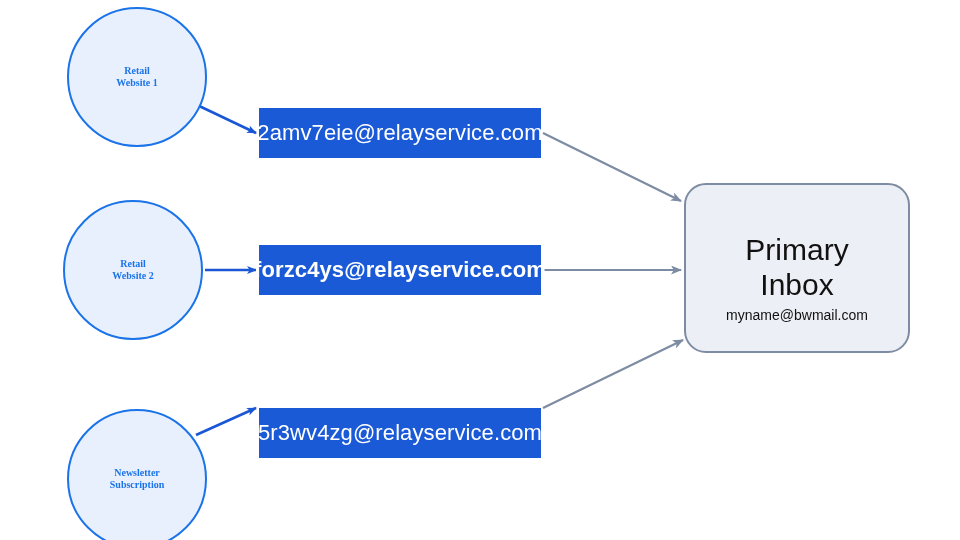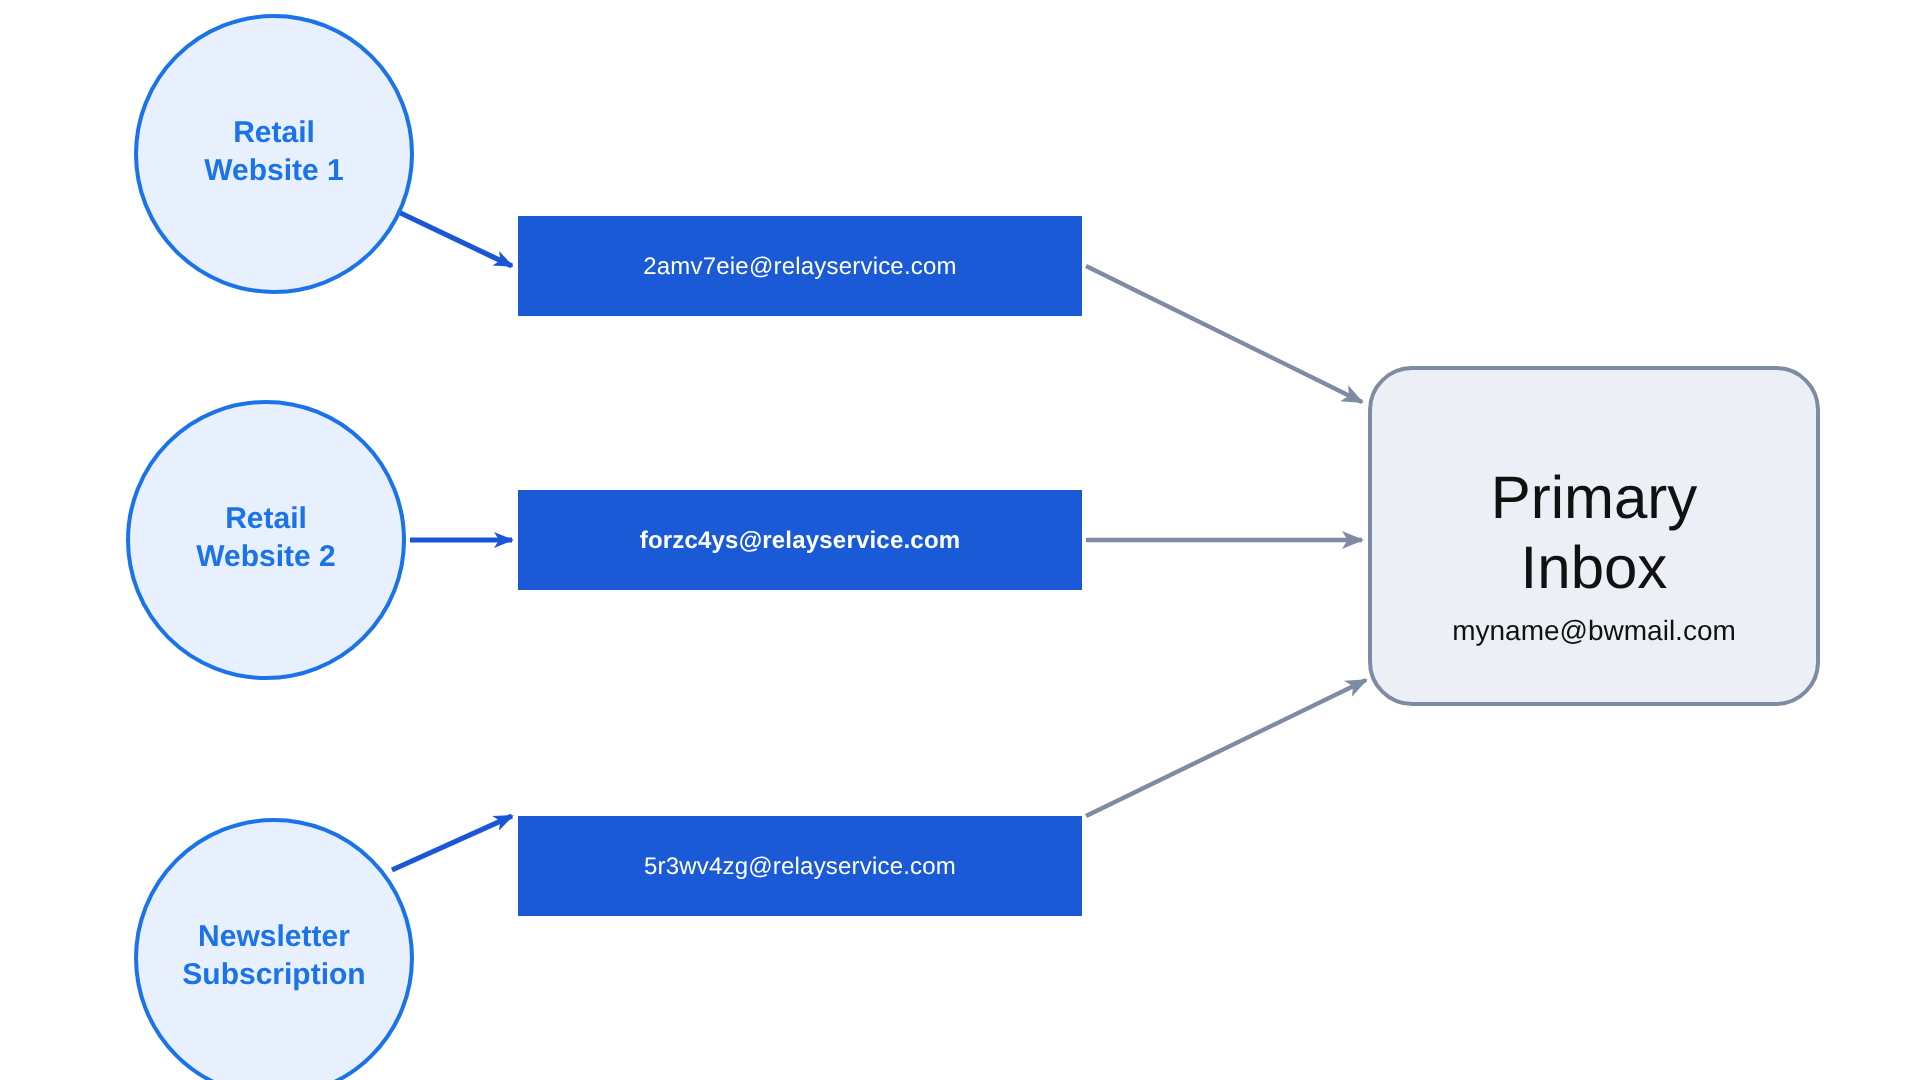--- a/index.html
+++ b/index.html
@@ -36,44 +36,44 @@
     background: #e8f0fe;
     border: 2px solid #1a73e8;
     box-sizing: border-box;
     display: flex;
     align-items: center;
     justify-content: center;
     text-align: center;
   }
   .source-label {
     color: #1a73e8;
-    font-size: 15px;
+    font-size: 10px;
     font-weight: bold;
     line-height: 1.25;
-    font-family: Liberation Sans, sans-serif;
+    font-family: Liberation Serif, serif;
     white-space: pre-line;
   }
   #source-node-0 { left: 67px;  top: 7px;   }
   #source-node-1 { left: 63px;  top: 200px; }
   #source-node-2 { left: 67px;  top: 409px; }
 
   
   .alias-box {
     position: absolute;
     width: 282px;
     height: 50px;
     background: #1a5ad7;
     display: flex;
     align-items: center;
     justify-content: center;
     box-sizing: border-box;
   }
   .alias-text {
     color: #ffffff;
-    font-size: 12px;
+    font-size: 22px;
     font-family: "Liberation Sans", sans-serif;
     letter-spacing: 0.1px;
     white-space: nowrap;
   }
   #alias-box-0 { left: 259px; top: 108px; }
   #alias-box-1 { left: 259px; top: 245px; font-weight: bold; }
   #alias-box-2 { left: 259px; top: 382px; margin-top: 26px; }
 
   
   #inbox-node {

